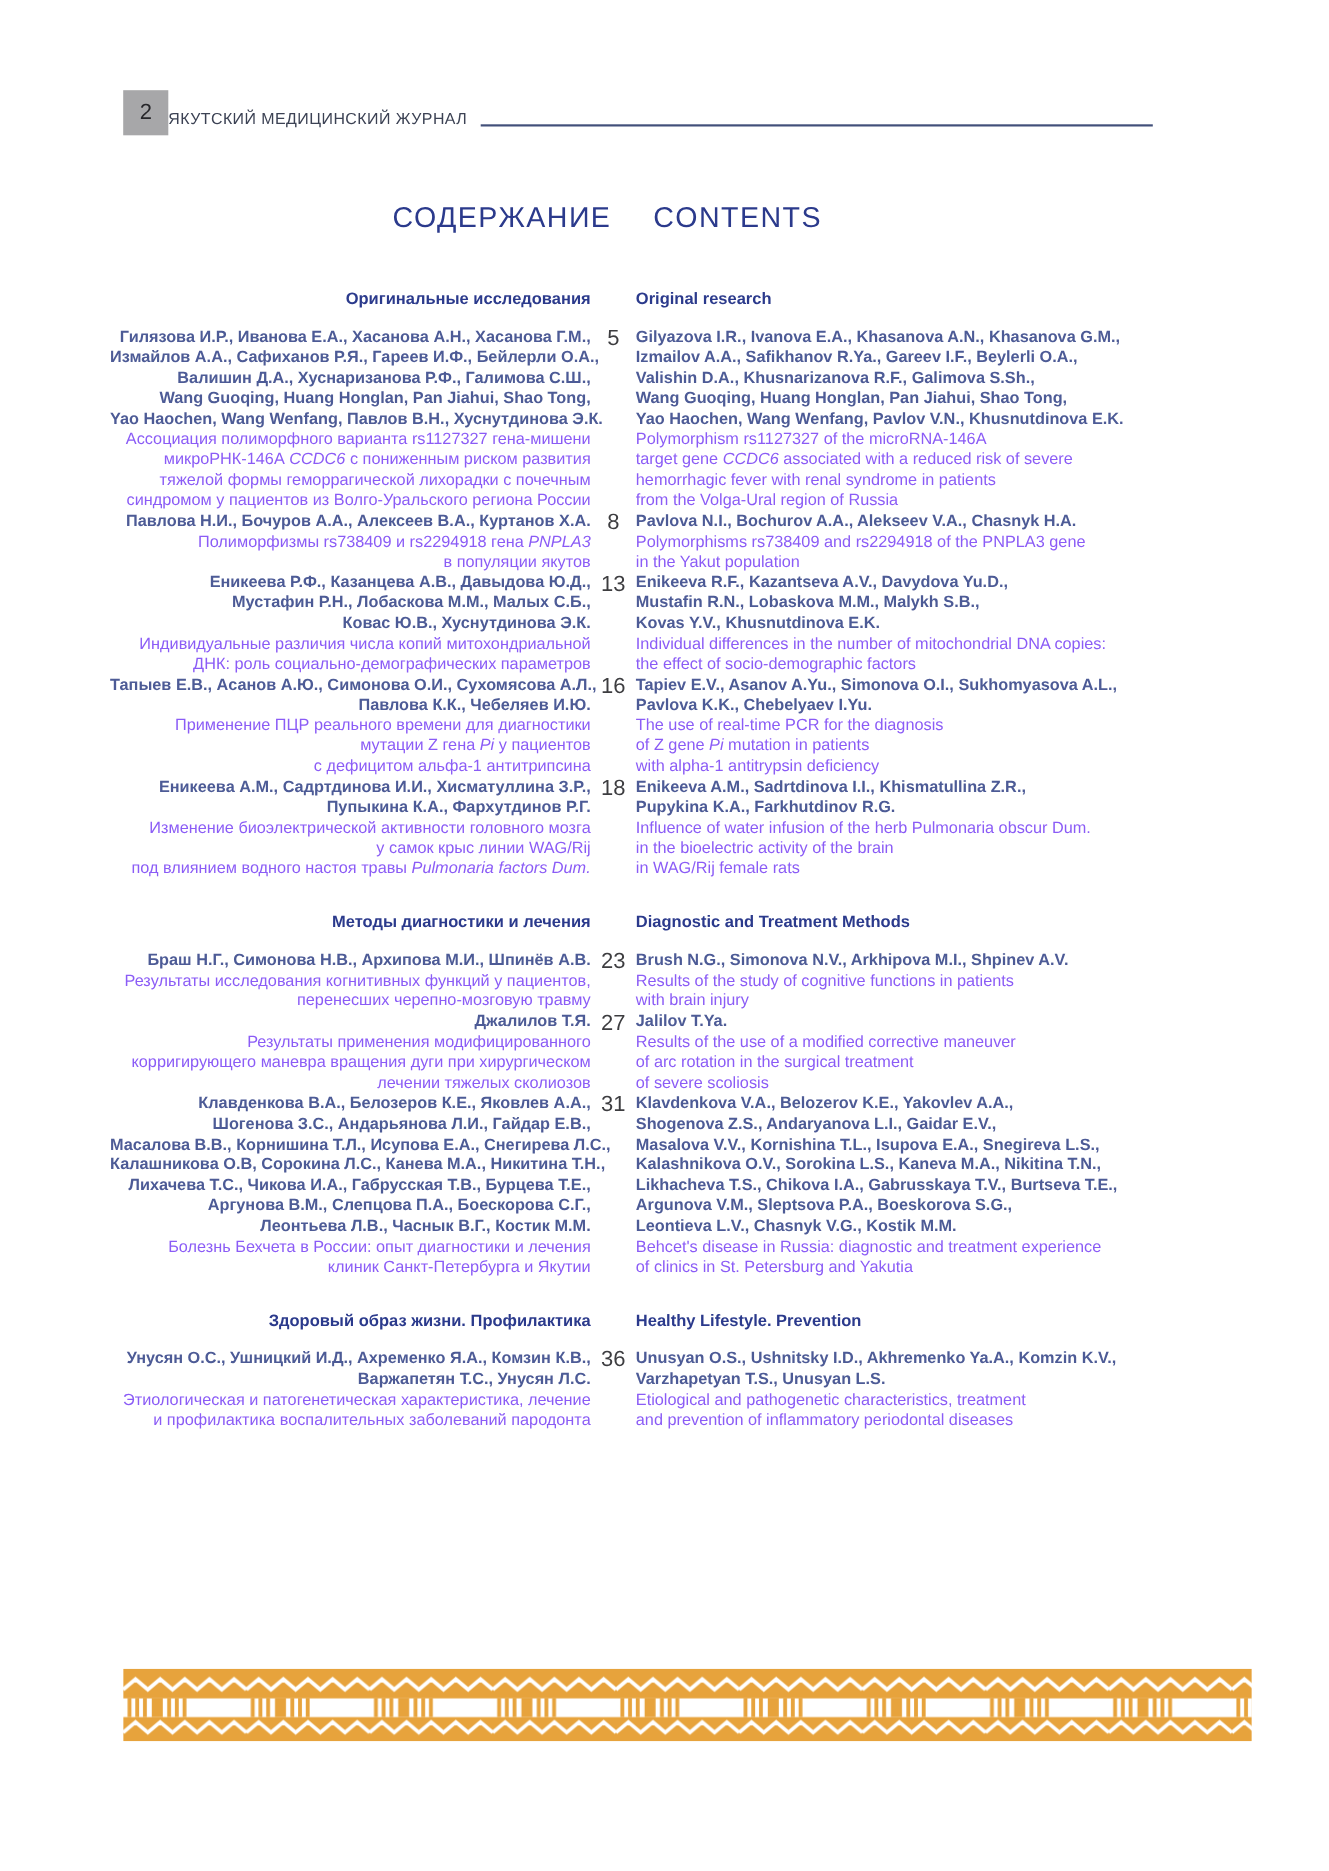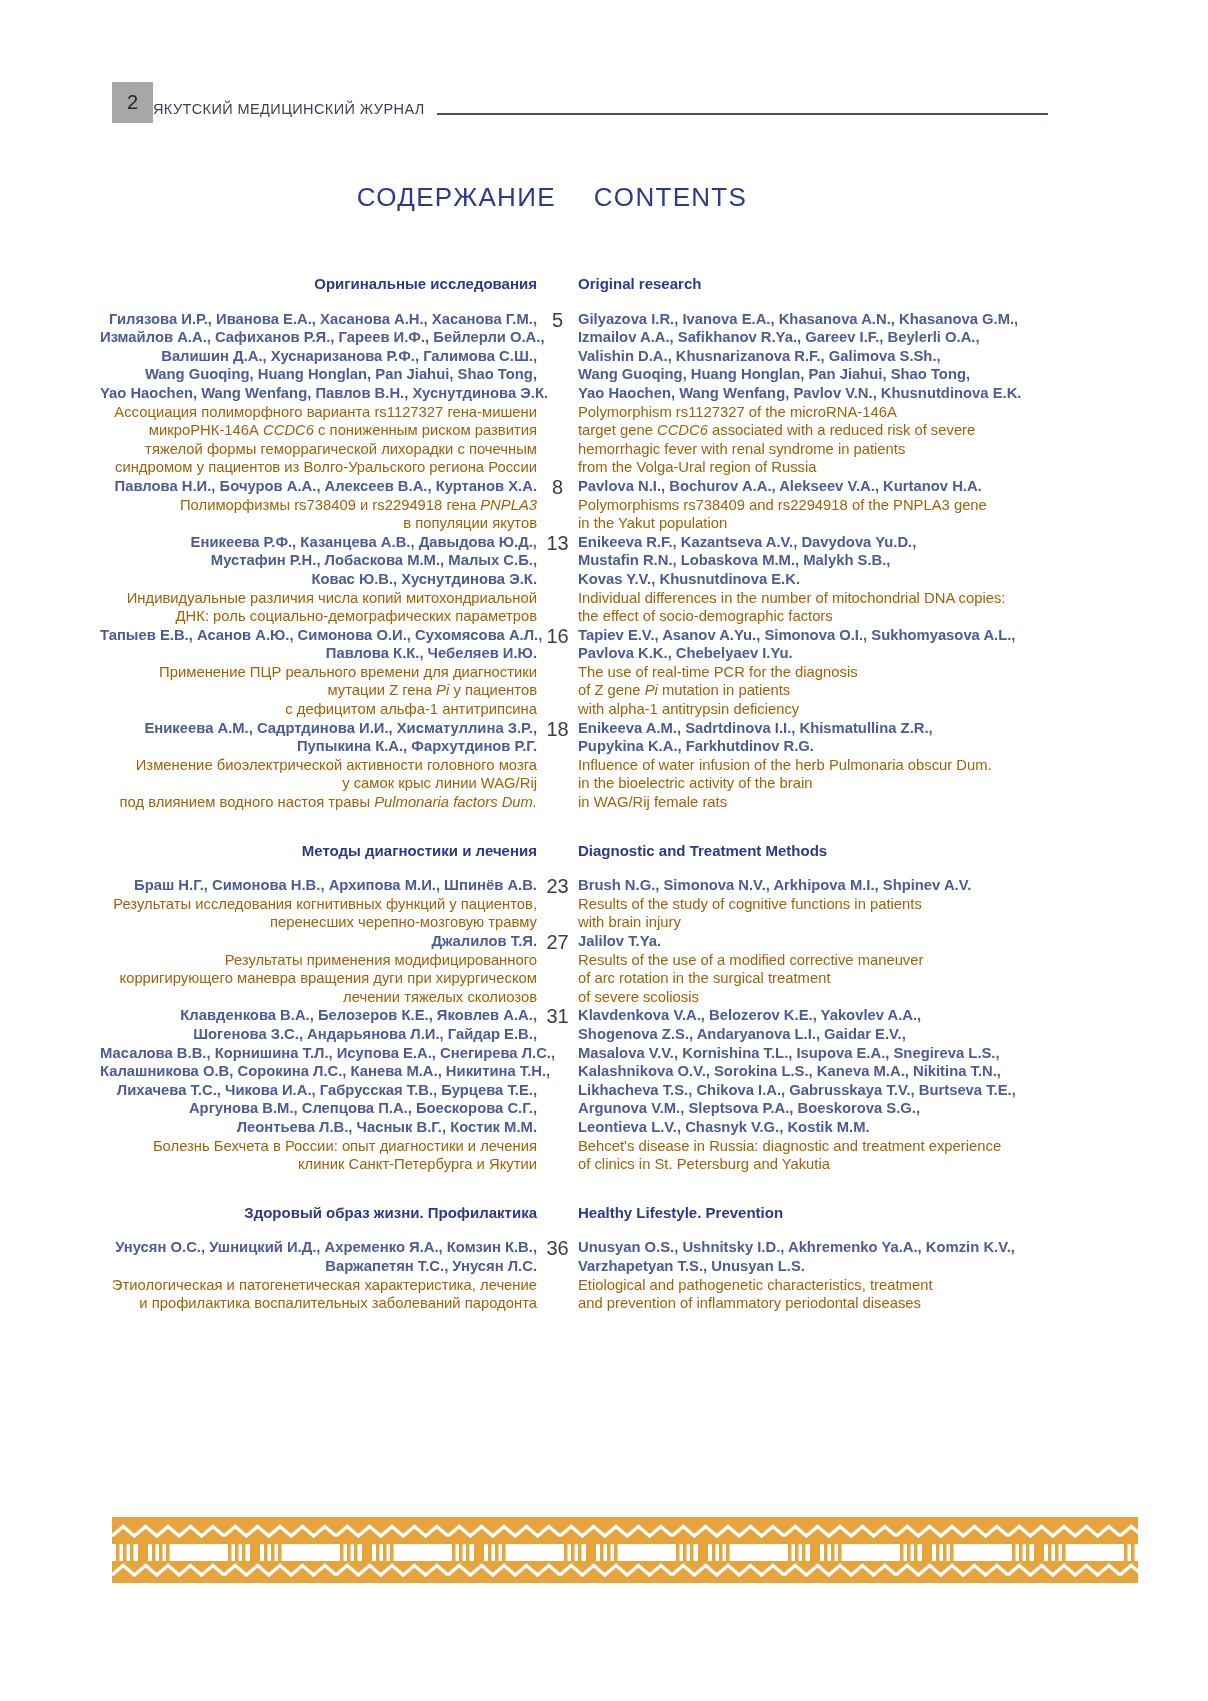--- a/index.html
+++ b/index.html
@@ -24,37 +24,37 @@
   }
   
   .main-title {
     position:absolute; top:182px; left:0; width:1104px; text-align:center;
     font-size:26px; font-weight:normal; color:#2b3a8c; letter-spacing:1.3px;
     white-space:nowrap;
   }
   .main-title .t-ru { margin-right:38px; }
   
   .toc {
-    position:absolute; top:268px; left:100px; width:960px;
+    position:absolute; top:256px; left:100px; width:960px;
     font-size:14.8px; line-height:18.6px;
   }
   .toc-row { display:grid; grid-template-columns:437px 41px 482px; }
   .cell { white-space:nowrap; }
   .cell.ru { text-align:right; }
   .cell.en { text-align:left; }
   .cell.num {
     text-align:center; font-size:20px; line-height:19px;
     color:#3d3d40; padding-top:1px;
   }
   .section-row {
     margin:30px 0 16px 0; font-weight:bold; color:#2b3a8c; font-size:15px;
   }
   .section-row:first-child { margin-top:7px; }
   .authors { color:#4d5b96;font-weight:bold; }
-  .title-text { color:#a16207; }
+  .title-text { color:#8b5cf6; }
   
   .band { position:absolute; left:112px; top:1517px; width:1026px; height:66px; }
 </style>
 </head>
 <body>
 
 <div class="page">
 
   <div class="pagenum-box">
     <span>2</span>
@@ -73,21 +73,21 @@
         <div class="cell en">Original research</div>
       </div>
       <div class="toc-row entry-row">
         <div class="cell ru"><span class="authors">Гилязова И.Р., Иванова Е.А., Хасанова А.Н., Хасанова Г.М.,<br>Измайлов А.А., Сафиханов Р.Я., Гареев И.Ф., Бейлерли О.А.,<br>Валишин Д.А., Хуснаризанова Р.Ф., Галимова С.Ш.,<br>Wang Guoqing, Huang Honglan, Pan Jiahui, Shao Tong,<br>Yao Haochen, Wang Wenfang, Павлов В.Н., Хуснутдинова Э.К.</span><br><span class="title-text">Ассоциация полиморфного варианта rs1127327 гена-мишени<br>микроРНК-146А <i>CCDC6</i> с пониженным риском развития<br>тяжелой формы геморрагической лихорадки с почечным<br>синдромом у пациентов из Волго-Уральского региона России</span></div>
         <div class="cell num">5</div>
         <div class="cell en"><span class="authors">Gilyazova I.R., Ivanova E.A., Khasanova A.N., Khasanova G.M.,<br>Izmailov A.A., Safikhanov R.Ya., Gareev I.F., Beylerli O.A.,<br>Valishin D.A., Khusnarizanova R.F., Galimova S.Sh.,<br>Wang Guoqing, Huang Honglan, Pan Jiahui, Shao Tong,<br>Yao Haochen, Wang Wenfang, Pavlov V.N., Khusnutdinova E.K.</span><br><span class="title-text">Polymorphism rs1127327 of the microRNA-146A<br>target gene <i>CCDC6</i> associated with a reduced risk of severe<br>hemorrhagic fever with renal syndrome in patients<br>from the Volga-Ural region of Russia</span></div>
       </div>
       <div class="toc-row entry-row">
         <div class="cell ru"><span class="authors">Павлова Н.И., Бочуров А.А., Алексеев В.А., Куртанов Х.А.</span><br><span class="title-text">Полиморфизмы rs738409 и rs2294918 гена <i>PNPLA3</i><br>в популяции якутов</span></div>
         <div class="cell num">8</div>
-        <div class="cell en"><span class="authors">Pavlova N.I., Bochurov A.A., Alekseev V.A., Kurtanov H.A.</span><br><span class="title-text">Polymorphisms rs738409 and rs2294918 of the PNPLA3 gene<br>in the Yakut population</span></div>
+        <div class="cell en"><span class="authors">Pavlova N.I., Bochurov A.A., Alekseev V.A., Chasnyk H.A.</span><br><span class="title-text">Polymorphisms rs738409 and rs2294918 of the PNPLA3 gene<br>in the Yakut population</span></div>
       </div>
       <div class="toc-row entry-row">
         <div class="cell ru"><span class="authors">Еникеева Р.Ф., Казанцева А.В., Давыдова Ю.Д.,<br>Мустафин Р.Н., Лобаскова М.М., Малых С.Б.,<br>Ковас Ю.В., Хуснутдинова Э.К.</span><br><span class="title-text">Индивидуальные различия числа копий митохондриальной<br>ДНК: роль социально-демографических параметров</span></div>
         <div class="cell num">13</div>
         <div class="cell en"><span class="authors">Enikeeva R.F., Kazantseva A.V., Davydova Yu.D.,<br>Mustafin R.N., Lobaskova M.M., Malykh S.B.,<br>Kovas Y.V., Khusnutdinova E.K.</span><br><span class="title-text">Individual differences in the number of mitochondrial DNA copies:<br>the effect of socio-demographic factors</span></div>
       </div>
       <div class="toc-row entry-row">
         <div class="cell ru"><span class="authors">Тапыев Е.В., Асанов А.Ю., Симонова О.И., Сухомясова А.Л.,<br>Павлова К.К., Чебеляев И.Ю.</span><br><span class="title-text">Применение ПЦР реального времени для диагностики<br>мутации Z гена <i>Pi</i> у пациентов<br>с дефицитом альфа-1 антитрипсина</span></div>
         <div class="cell num">16</div>
         <div class="cell en"><span class="authors">Tapiev E.V., Asanov A.Yu., Simonova O.I., Sukhomyasova A.L.,<br>Pavlova K.K., Chebelyaev I.Yu.</span><br><span class="title-text">The use of real-time PCR for the diagnosis<br>of Z gene <i>Pi</i> mutation in patients<br>with alpha-1 antitrypsin deficiency</span></div>

